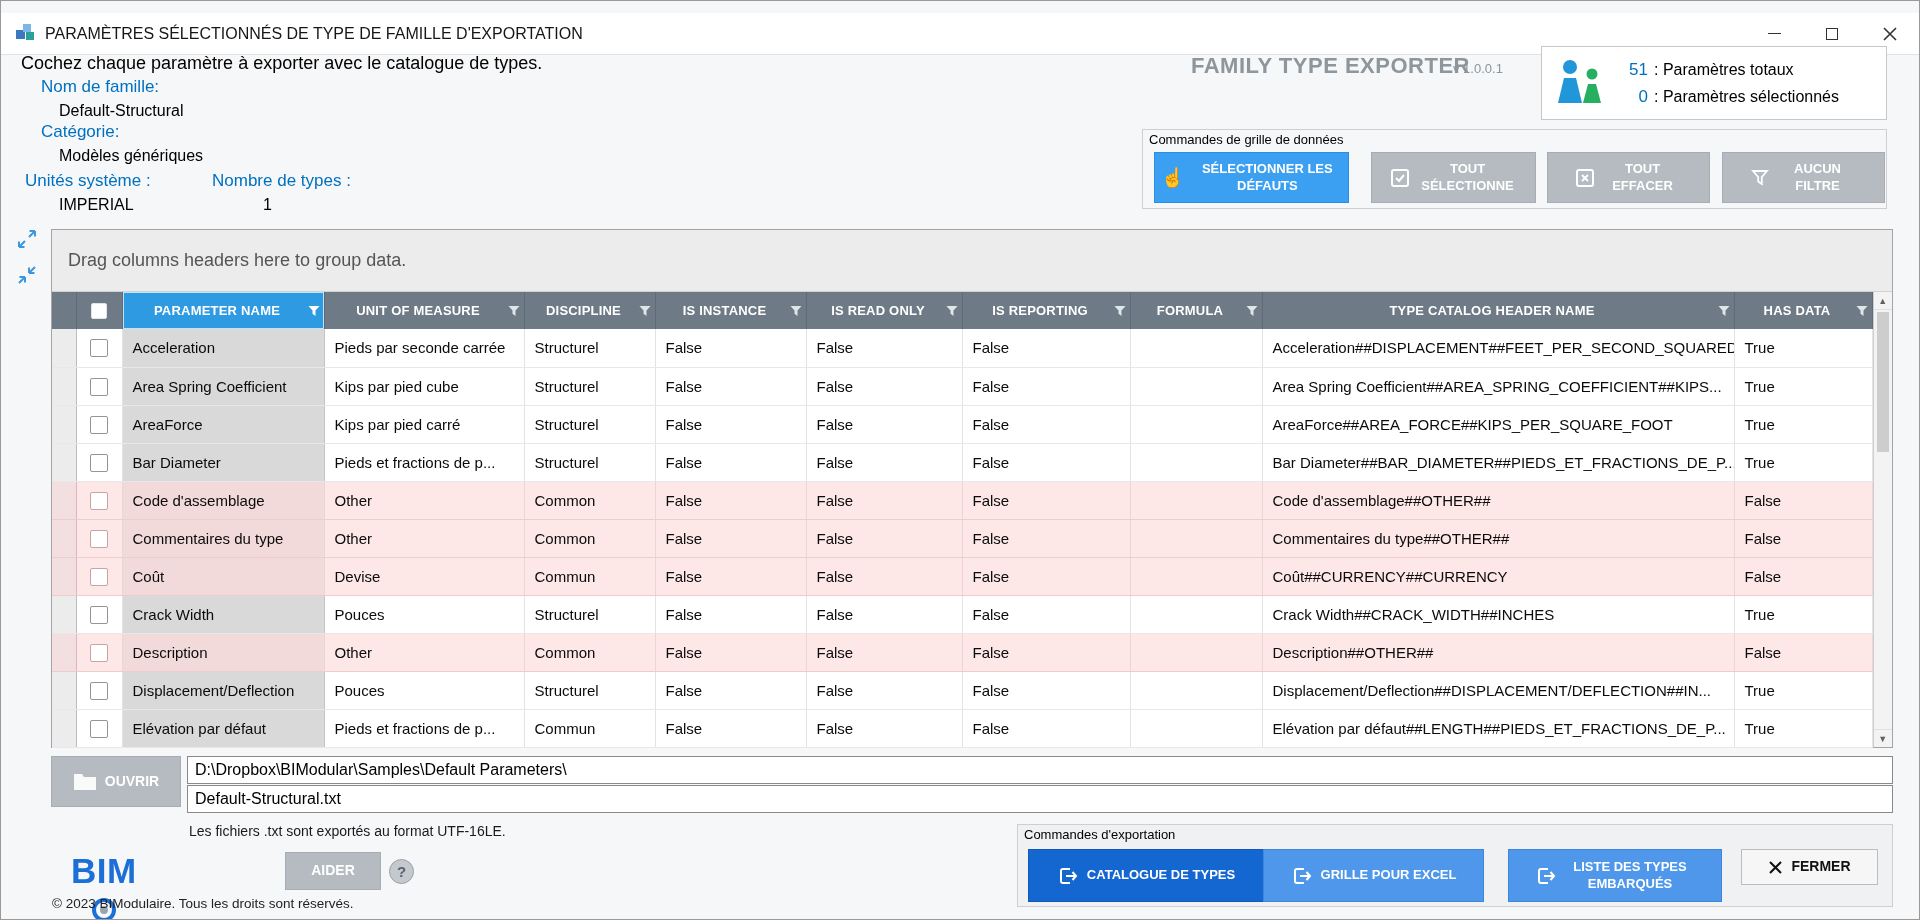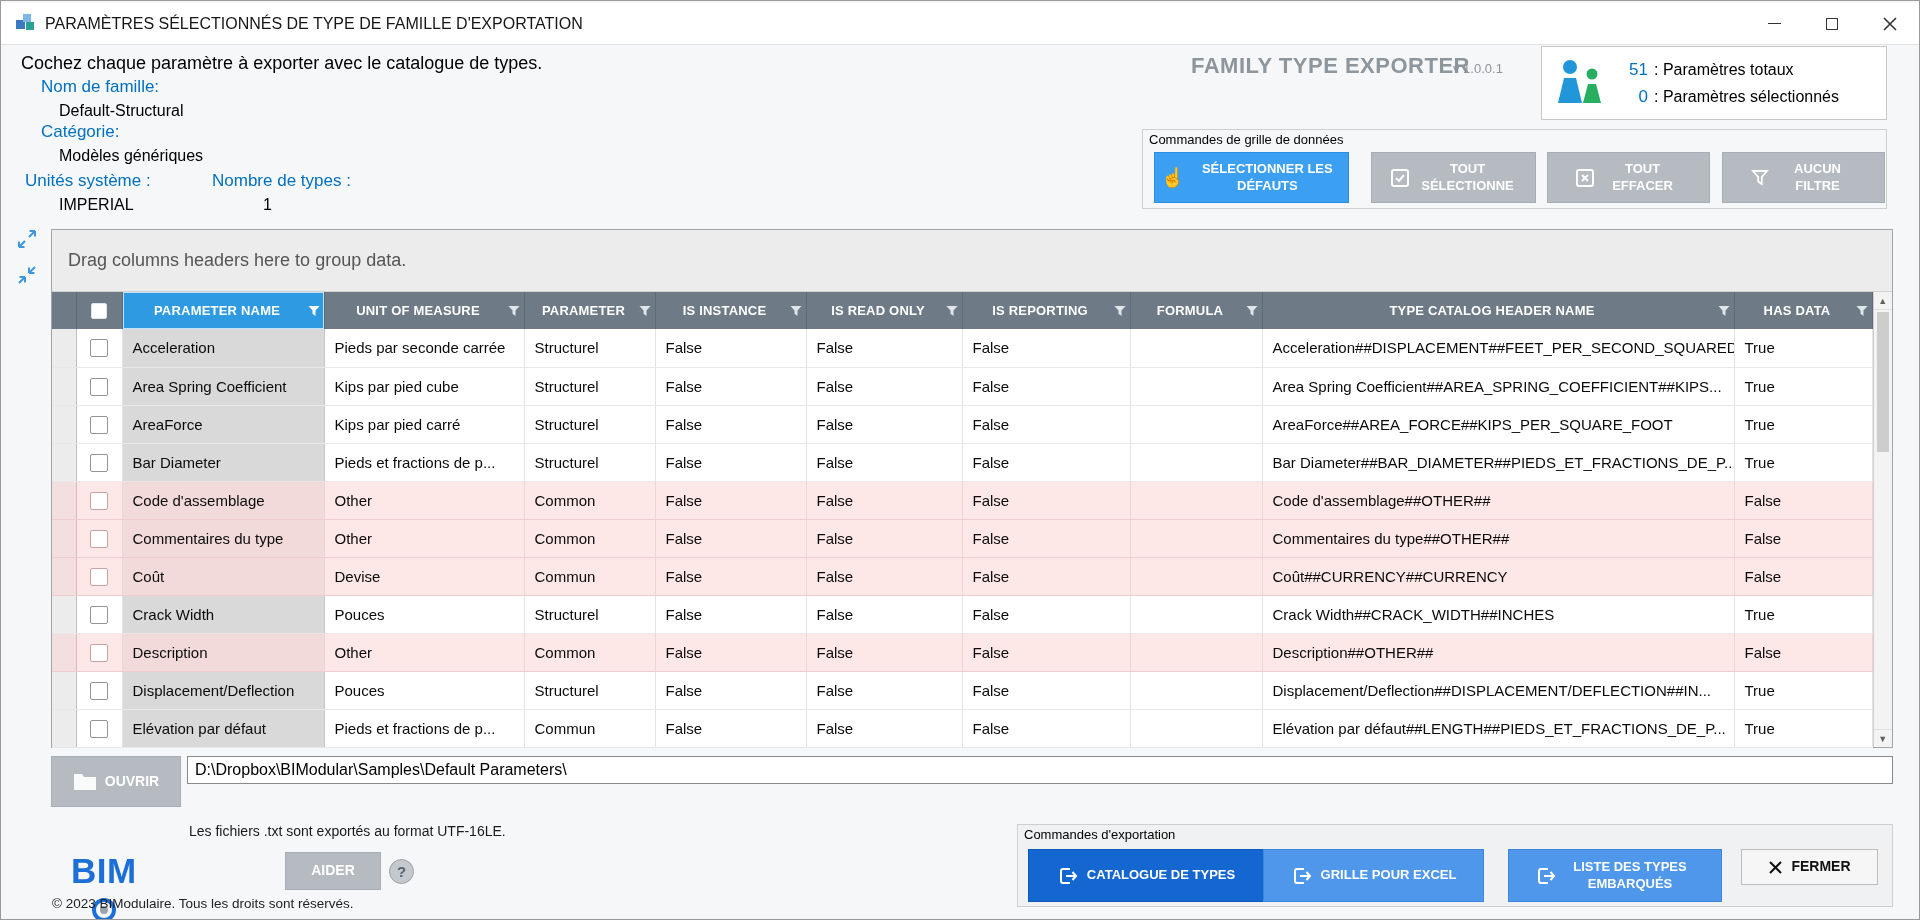--- a/index.html
+++ b/index.html
@@ -2,21 +2,21 @@
 <html><head>
 <meta charset="utf-8">
 <style>
   html,body{margin:0;padding:0;background:#d8d8d8;}
   *{box-sizing:border-box;}
   .window{position:relative;width:1920px;height:920px;background:#f6f7f8;
     font-family:"Liberation Sans",sans-serif;color:#111;overflow:hidden;border:1px solid #9a9a9a;}
   .abs{position:absolute;}
 
   
-  .titlebar{position:absolute;top:2px;left:0;right:0;height:42px;background:#ffffff;
+  .titlebar{position:absolute;top:12px;left:0;right:0;height:42px;background:#ffffff;
     border-bottom:1px solid #e2e2e2;display:flex;align-items:center;padding-left:14px;}
   .titlebar .title{font-size:16px;color:#161616;margin-left:10px;}
   .win-controls{margin-left:auto;display:flex;height:100%;}
   .win-btn{width:58px;height:100%;display:flex;align-items:center;justify-content:center;color:#333;}
   .glyph-min{display:block;width:13px;border-bottom:1.5px solid #333;}
   .glyph-max{display:block;width:12px;height:12px;border:1.5px solid #333;}
 
   
   .instruction{left:20px;top:52px;font-size:18px;color:#000;}
   .blue-label{color:#0070C0;font-size:17px;}
@@ -236,21 +236,21 @@
                   <path d="M0.5 0.5 h11 L7.5 5 v5.5 L4.5 8.2 V5 Z" fill="#ffffff"></path>
                 </svg>
             </th>
             <th>
               <span>UNIT OF MEASURE</span>
               <svg class="funnel" width="12" height="11" viewBox="0 0 12 11">
                   <path d="M0.5 0.5 h11 L7.5 5 v5.5 L4.5 8.2 V5 Z" fill="#dfe6ea"></path>
                 </svg>
             </th>
             <th>
-              <span>PARAMETER</span>
+              <span>DISCIPLINE</span>
               <svg class="funnel" width="12" height="11" viewBox="0 0 12 11">
                   <path d="M0.5 0.5 h11 L7.5 5 v5.5 L4.5 8.2 V5 Z" fill="#dfe6ea"></path>
                 </svg>
             </th>
             <th>
               <span>IS INSTANCE</span>
               <svg class="funnel" width="12" height="11" viewBox="0 0 12 11">
                   <path d="M0.5 0.5 h11 L7.5 5 v5.5 L4.5 8.2 V5 Z" fill="#dfe6ea"></path>
                 </svg>
             </th>
@@ -442,20 +442,21 @@
 
   <div class="btn gray open-btn">
     <span class="ic">
       <svg width="24" height="19" viewBox="0 0 24 19">
           <path d="M1 2 h8 l2 3 h12 v13 H1 Z" fill="#ffffff" opacity="0.92"></path>
         </svg>
     </span>
     <span>OUVRIR</span>
   </div>
   <input class="file-input" style="top: 755px;" value="D:\Dropbox\BIModular\Samples\Default Parameters\">
+  <input class="file-input" style="top: 784px;" value="Default-Structural.txt">
   <div class="abs note">Les fichiers .txt sont exportés au format UTF-16LE.</div>
 
   <div class="abs logo">
     <span class="logo-bim">BIM</span>
     <span class="ic" style="margin:6px 1px 0 2px;">
       <svg width="26" height="26" viewBox="0 0 26 26">
         <circle cx="13" cy="13" r="10" fill="none" stroke="#1b6fd6" stroke-width="4"></circle>
         <circle cx="13" cy="13" r="4" fill="#9aa4ae"></circle>
       </svg>
     </span>

